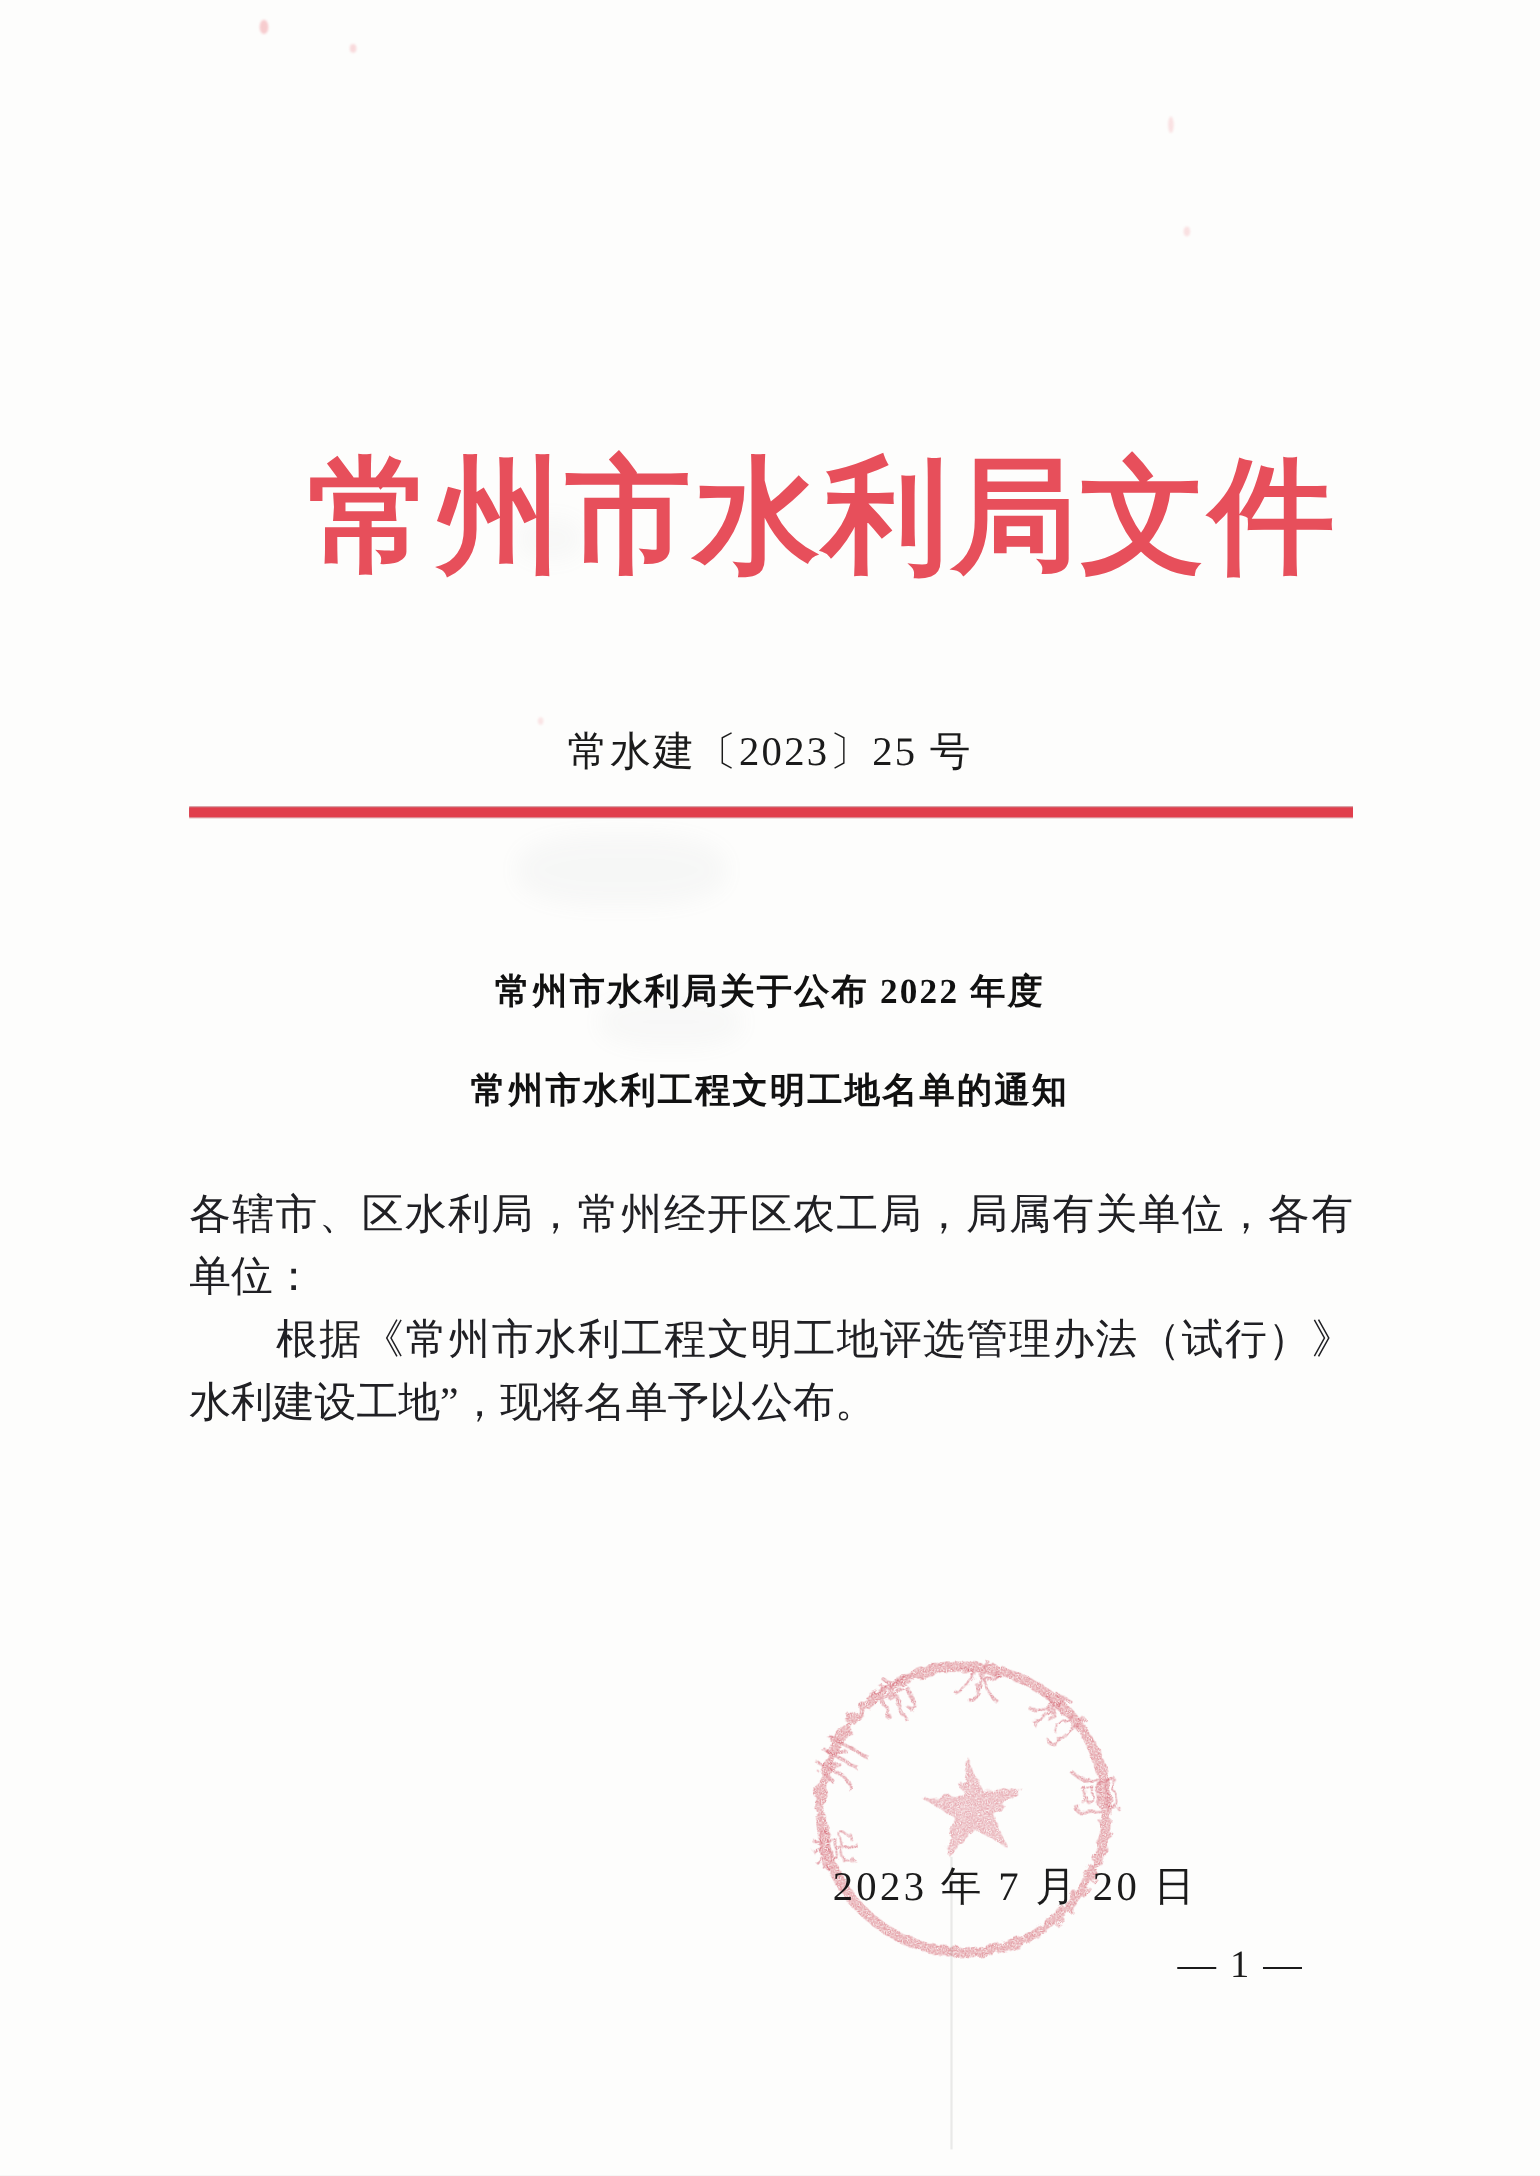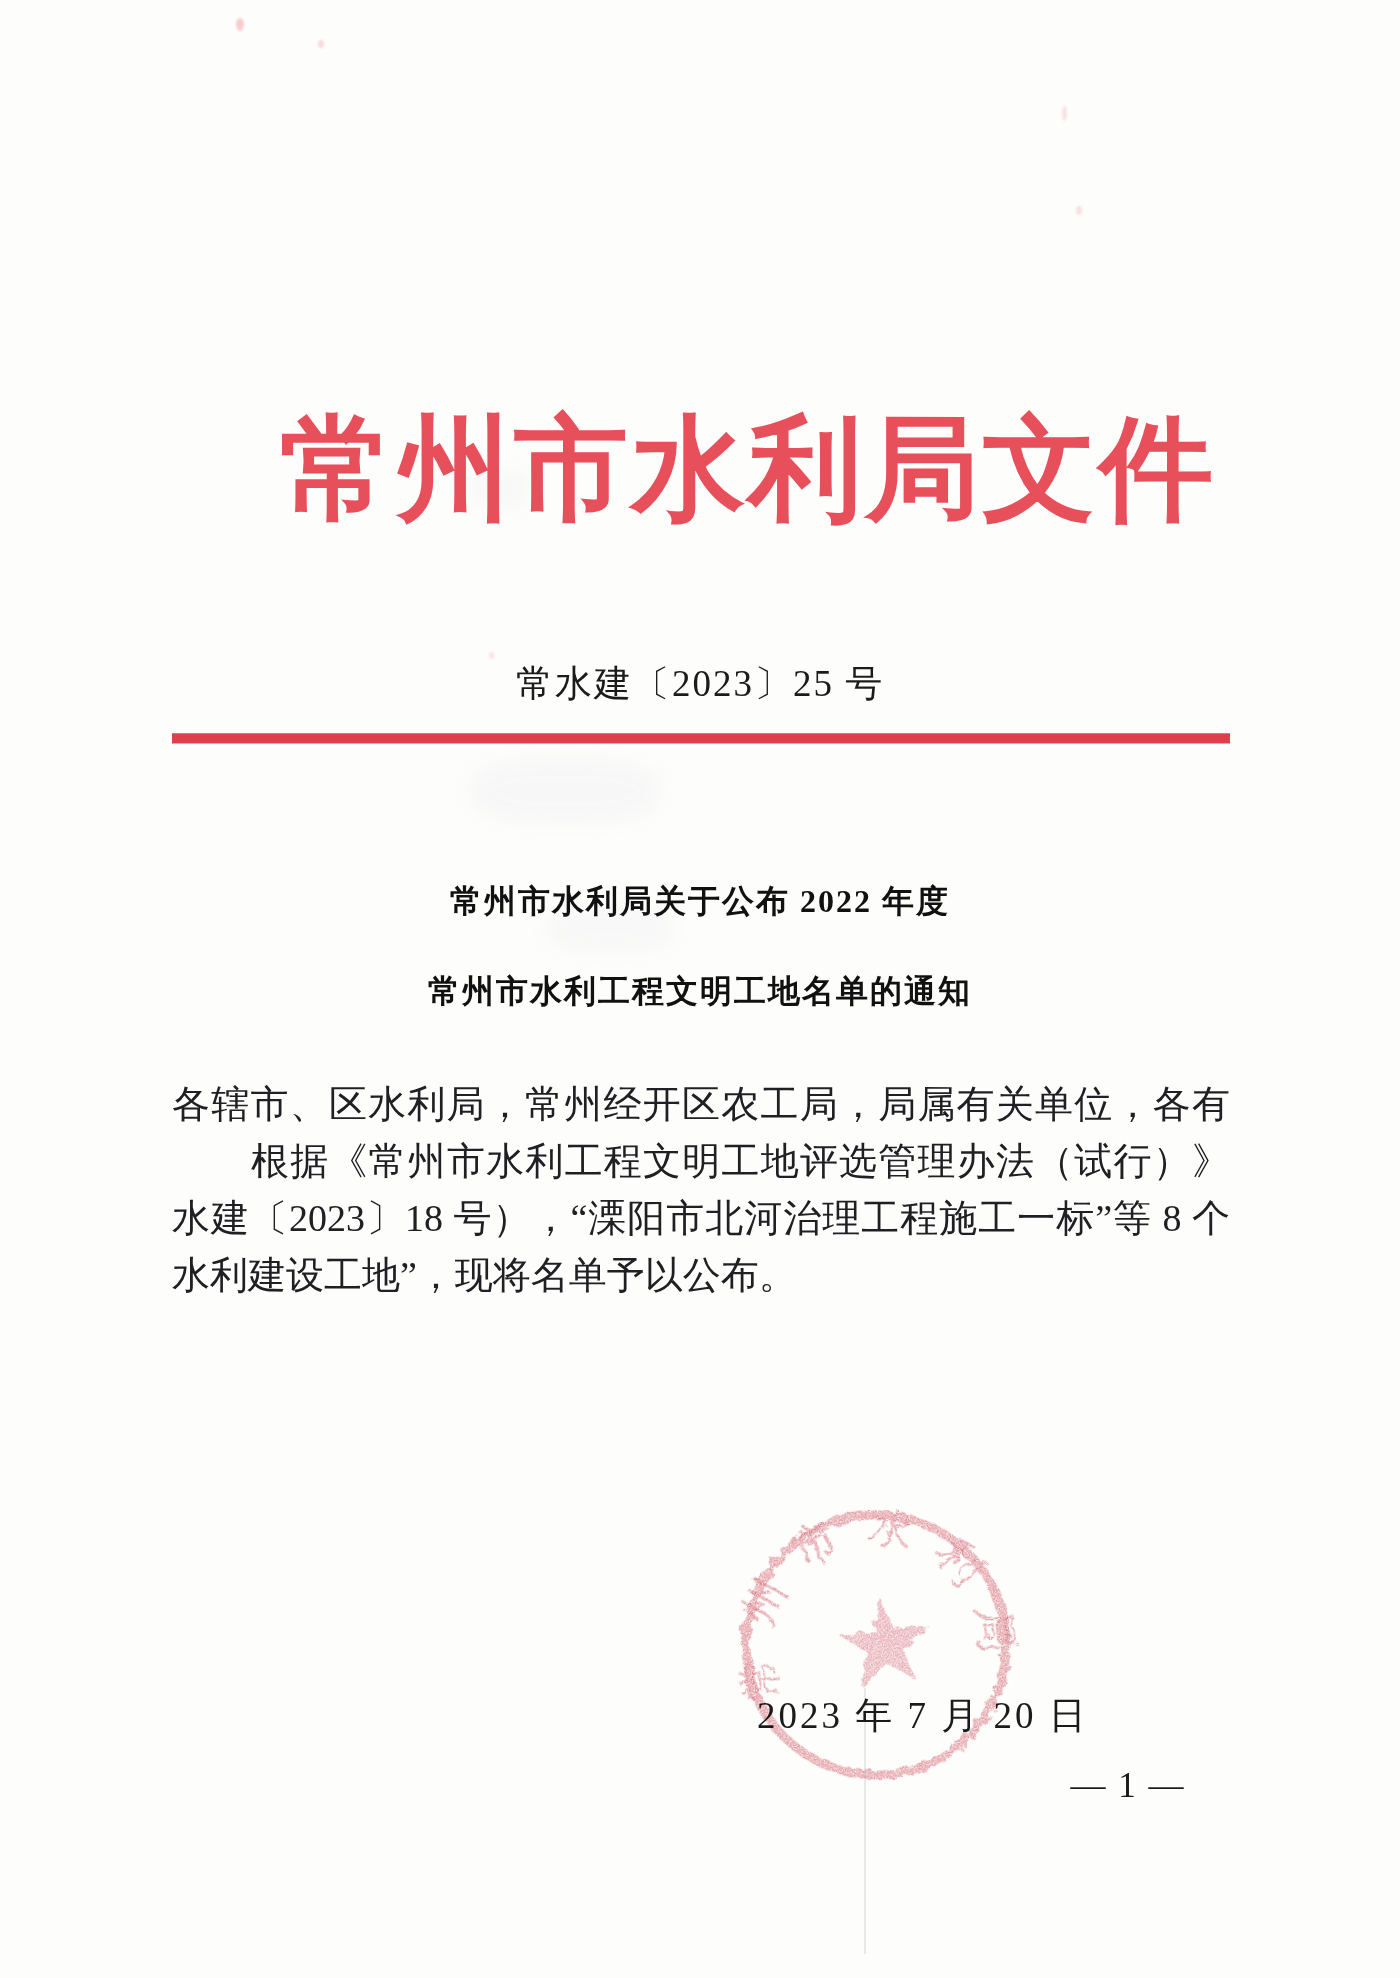--- a/index.html
+++ b/index.html
@@ -128,22 +128,22 @@
 
   <div class="red-rule"></div>
 
   <div class="doc-title">
     <div>常州市水利局关于公布 2022 年度</div>
     <div>常州市水利工程文明工地名单的通知</div>
   </div>
 
   <div class="body-text">
     <div class="line jl">各辖市、区水利局，常州经开区农工局，局属有关单位，各有关</div>
+    <div class="line">单位：</div>
     <div class="line jl ind">根据《常州市水利工程文明工地评选管理办法（试行）》（常</div>
-    <div class="line jl">水建〔2023〕18 号），“溧阳市北河治理工程施工一标”等 8 个</div>
     <div class="line">水利建设工地”，现将名单予以公布。</div>
   </div>
 
 
   <div class="sig-date">2023 年 7 月 20 日</div>
 
   <svg class="seal" viewBox="-150 -150 300 300" xmlns="http://www.w3.org/2000/svg">
     <defs>
       <filter id="sealGrain" x="-30%" y="-30%" width="160%" height="160%">
         <feTurbulence type="fractalNoise" baseFrequency="0.11" numOctaves="2" seed="7" result="warp"></feTurbulence>

